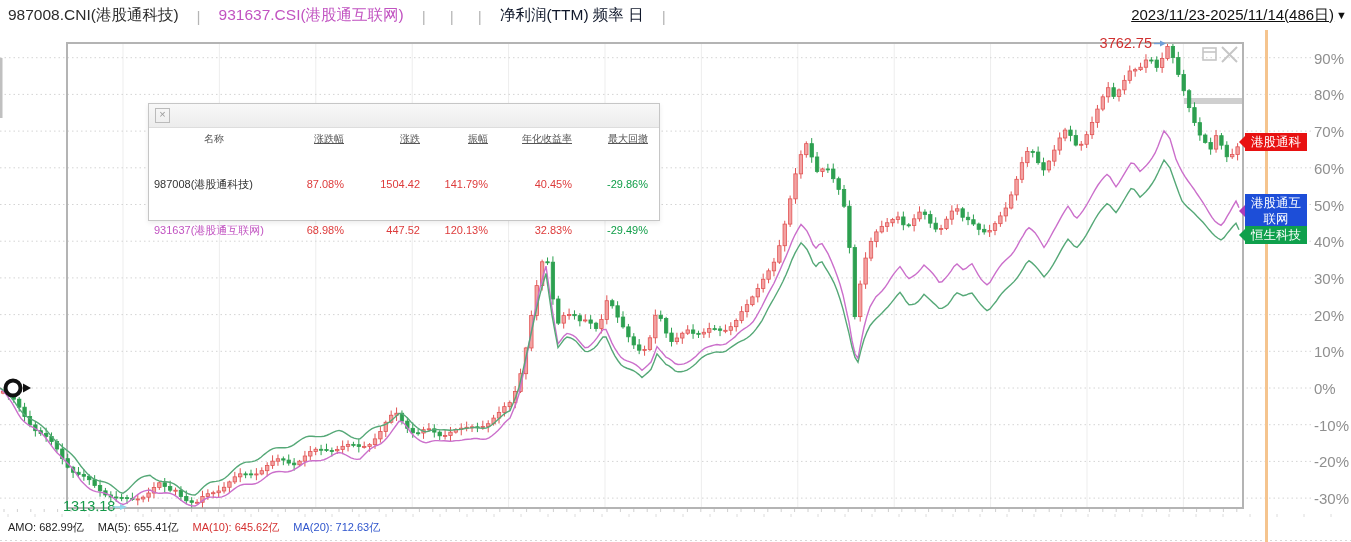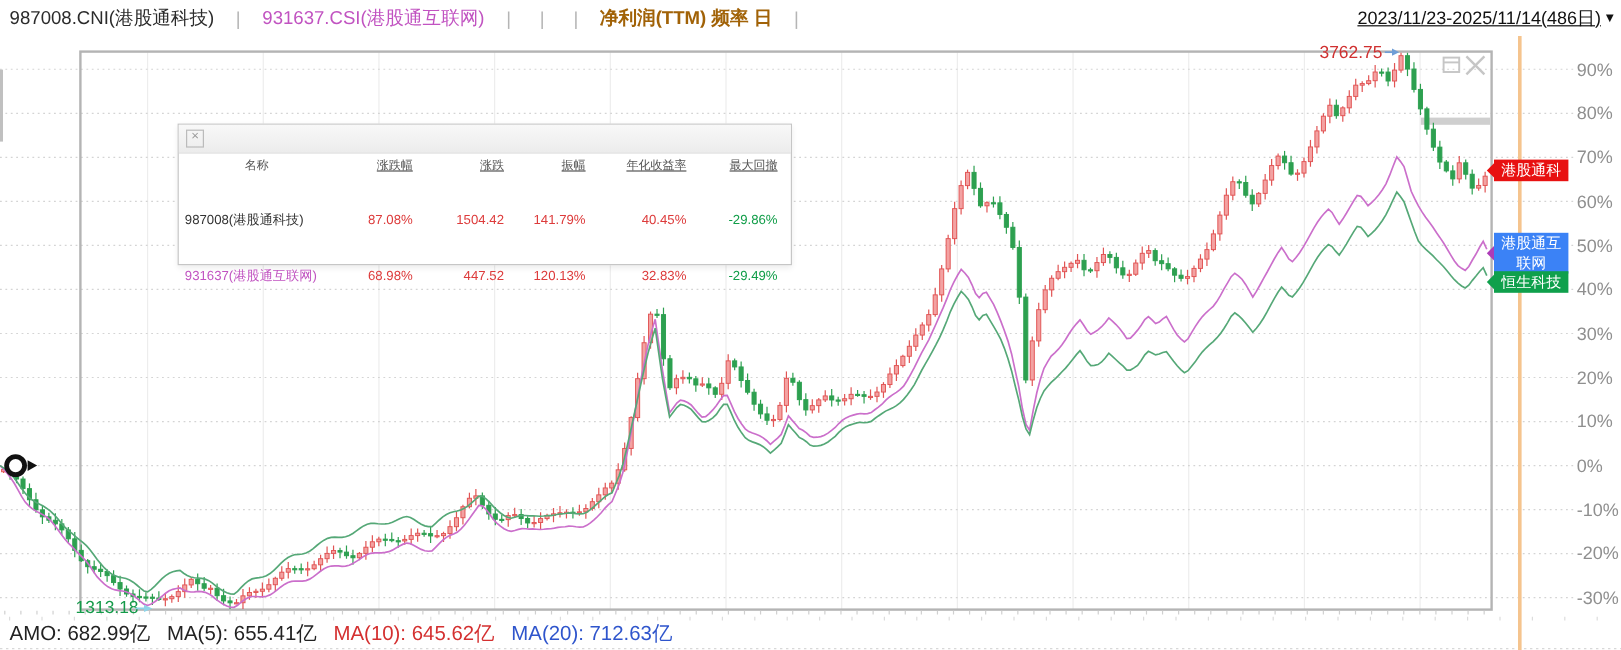--- a/index.html
+++ b/index.html
@@ -28,38 +28,38 @@
   .tt-close{width:13px;height:13px;border:1px solid #bbb;color:#999;font-size:11px;line-height:11px;
             text-align:center;cursor:pointer;}
   .tt-grid{display:grid;grid-template-columns:130px 74px 76px 68px 84px 76px;}
   .tt-cell{height:22px;line-height:22px;font-size:10px;color:#555;white-space:nowrap;overflow:hidden;}
   .tt-cell.head1{text-align:center;}
   .tt-cell.num{text-align:right;padding-right:9px;box-sizing:border-box;text-decoration:underline;}
   .tt-row-cell{height:24px;line-height:24px;font-size:11px;white-space:nowrap;overflow:hidden;margin-top:22px;}
   .tt-row-cell.name{padding-left:5px;}
   .tt-row-cell.num{text-align:right;padding-right:9px;box-sizing:border-box;}
   #bottombar{position:absolute;left:0;top:513px;width:1351px;height:29px;z-index:4;
-             display:flex;align-items:center;font-size:17px;padding-left:8px;box-sizing:border-box;
+             display:flex;align-items:center;font-size:11px;padding-left:8px;box-sizing:border-box;
              white-space:nowrap;}
   #bottombar span{margin-right:14px;}
 </style>
 <style>#series-tags .series-tag:nth-child(1):before{border-right-color:#e81111;}</style><style>#series-tags .series-tag:nth-child(2):before{border-right-color:#ae3cb8;}</style><style>#series-tags .series-tag:nth-child(3):before{border-right-color:#0fa04c;}</style></head>
 <body>
 
 <div id="app">
 
   <div id="topbar">
     <div id="topbar-items">
         <span style="color: rgb(43, 43, 43);">987008.CNI(港股通科技)</span>
         <span class="tb-sep">|</span>
         <span style="color: rgb(193, 83, 193);">931637.CSI(港股通互联网)</span>
         <span class="tb-sep">|</span>
         <span class="tb-sep">|</span>
         <span class="tb-sep">|</span>
-        <span style="color: #a16207; font-weight: bold;">净利润(TTM) 频率 日</span>
+        <span style="color: #0f172a;">净利润(TTM) 频率 日</span>
         <span class="tb-sep">|</span>
       </div>
     <div id="daterange">
       <span class="dr-text">2023/11/23-2025/11/14(486日)</span>
       <span class="dr-arrow">▼</span>
     </div>
   </div>
 
   <svg id="chart-svg" width="1351" height="542" viewBox="0 0 1351 542">
       <line x1="123" y1="43" x2="123" y2="508" stroke="#ededed" stroke-width="1"></line>
@@ -725,21 +725,21 @@
       <div class="axis-label" style="top: 380px;">0%</div>
       <div class="axis-label" style="top: 416.7px;">-10%</div>
       <div class="axis-label" style="top: 453.4px;">-20%</div>
       <div class="axis-label" style="top: 490.1px;">-30%</div>
     </div>
 
   <div id="series-tags">
       <div class="series-tag" style="background: rgb(232, 17, 17); top: 132.61px;">
         <div>港股通科</div>
       </div>
-      <div class="series-tag" style="background: #3b82f6; top: 193.84px;">
+      <div class="series-tag" style="background: #1d4ed8; top: 193.84px;">
         <div>港股通互</div>
         <div>联网</div>
       </div>
       <div class="series-tag" style="background: rgb(15, 160, 76); top: 226.195px;">
         <div>恒生科技</div>
       </div>
     </div>
 
   <div id="tooltip">
     <div class="tt-head">

